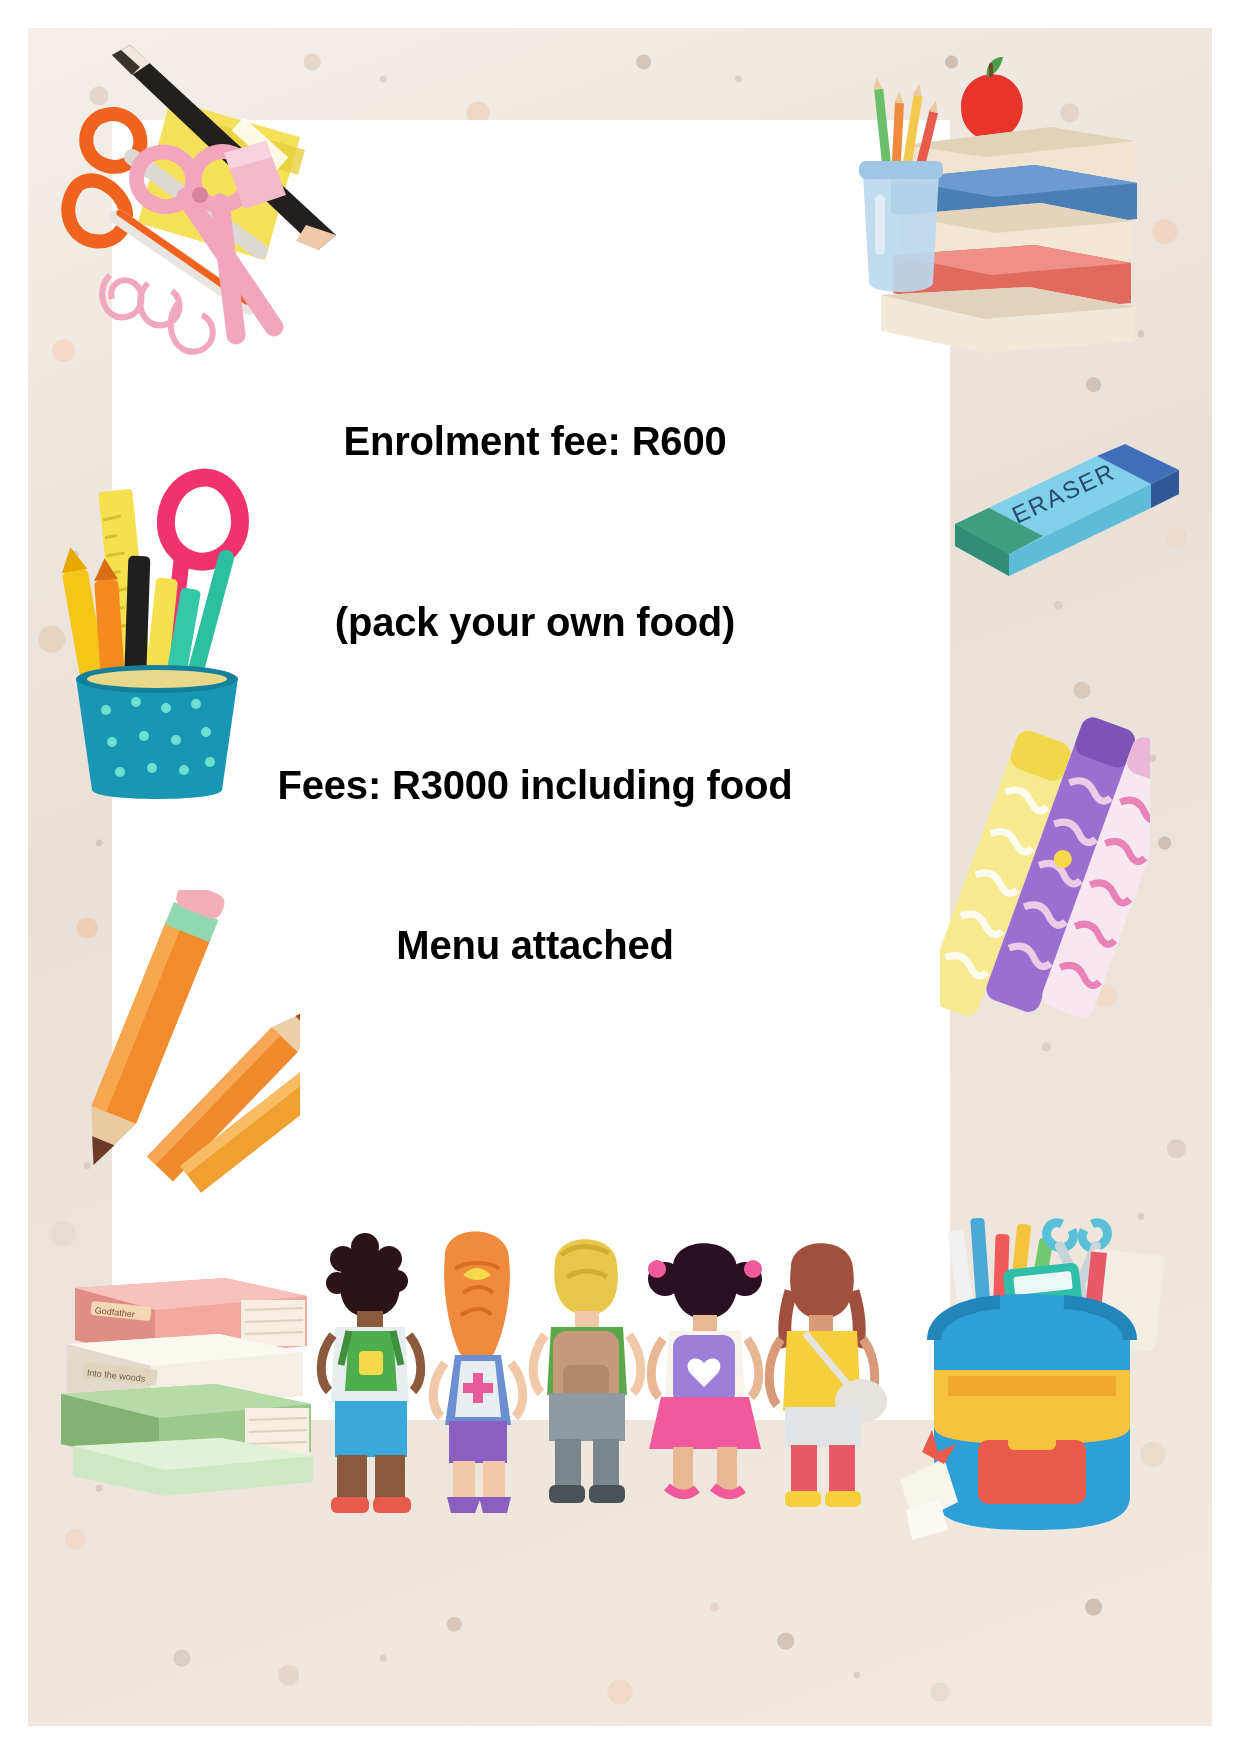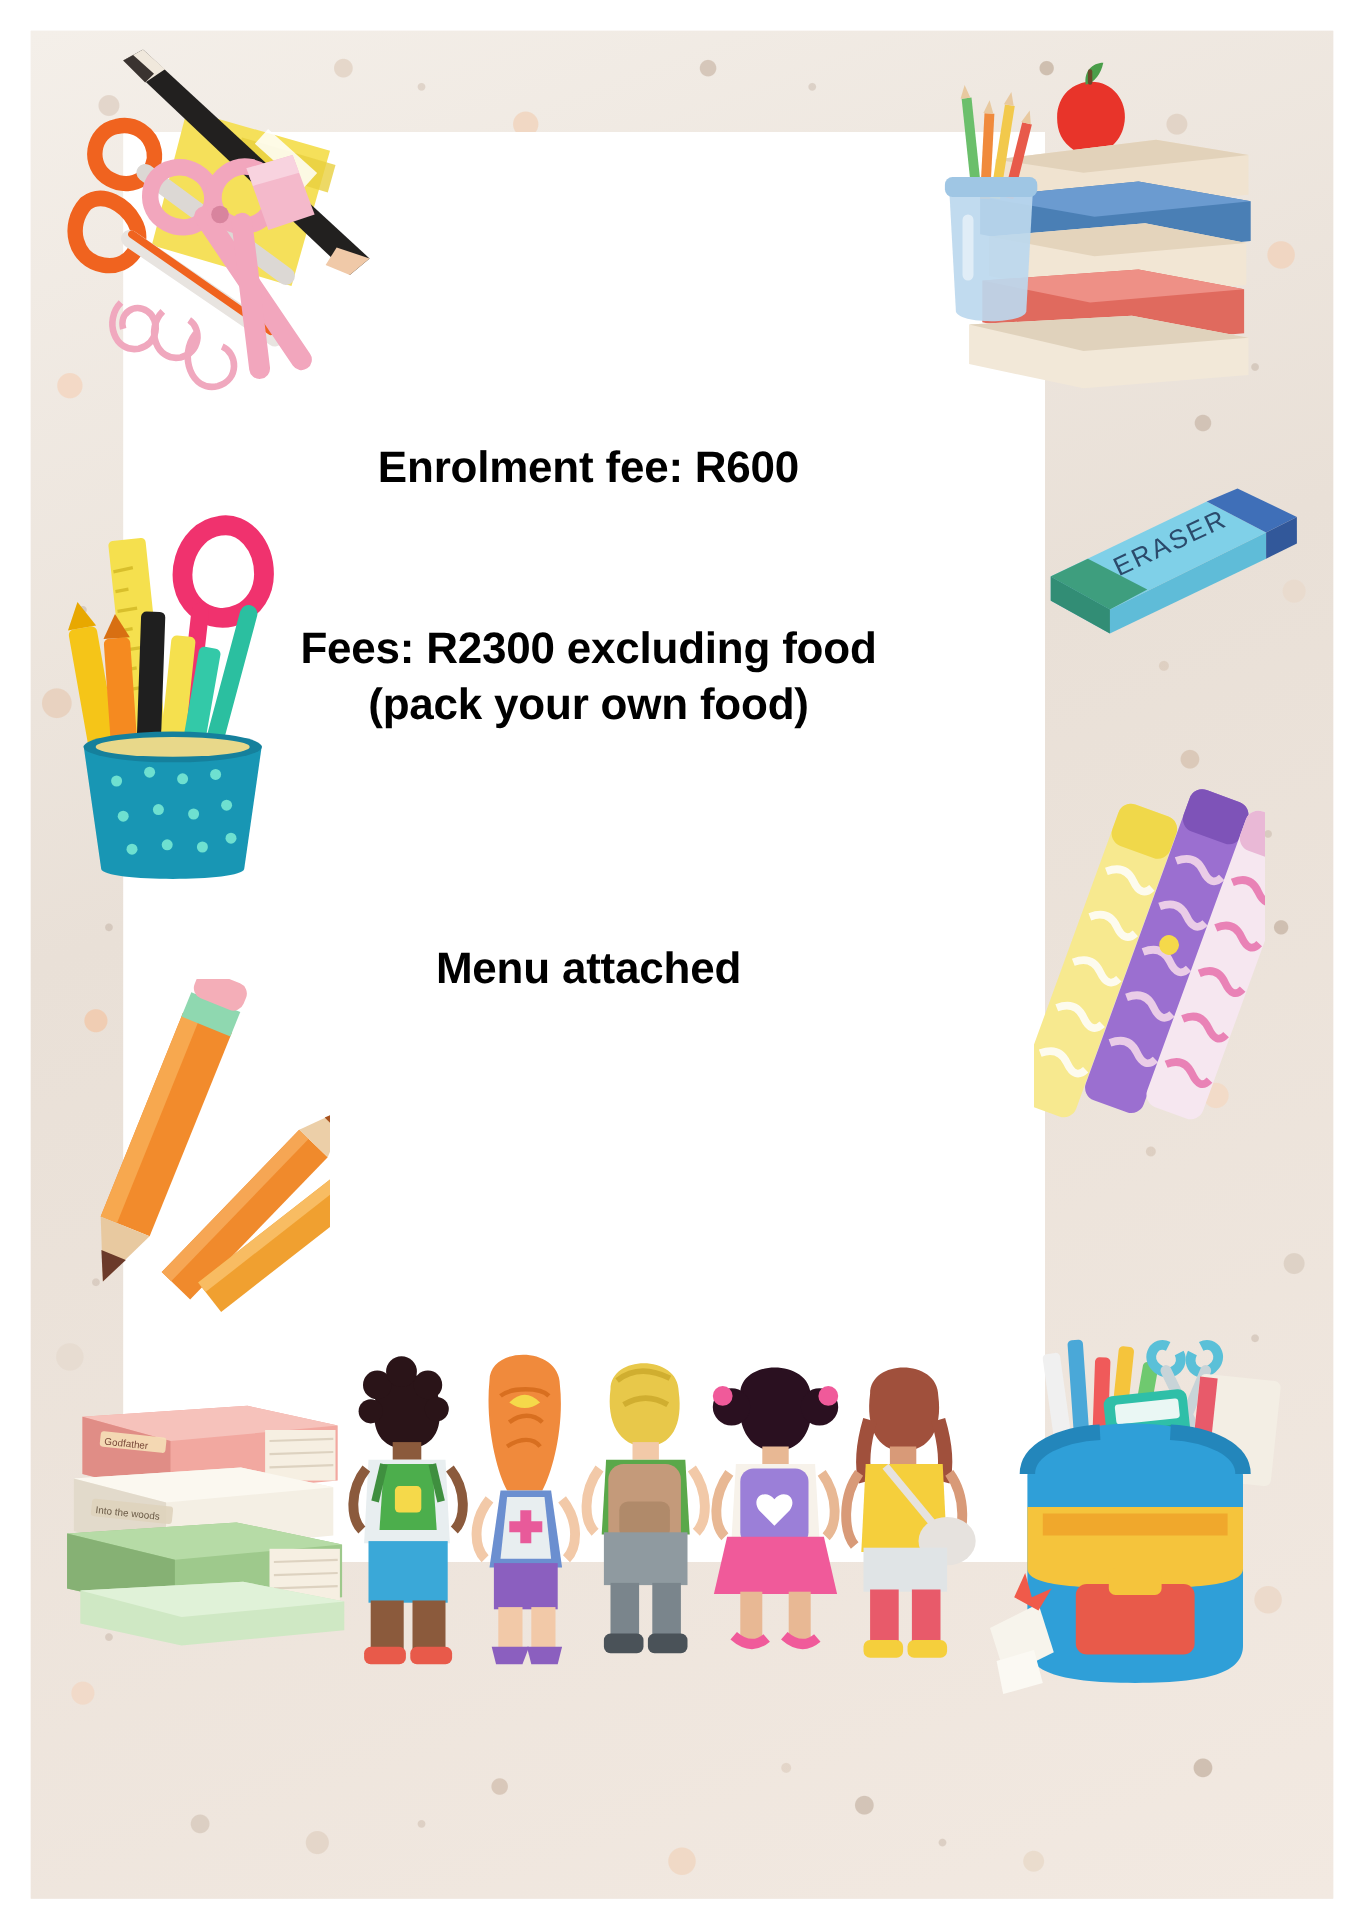--- a/index.html
+++ b/index.html
@@ -110,20 +110,21 @@
     width: 770px;
     text-align: center;
     z-index: 40;
   }
   .fee-line {
     font-size: 40px;
     font-weight: bold;
     color: #000000;
     line-height: 1.28;
     letter-spacing: -0.2px;
+    margin-top: 16px;
   }
   .gap-lg { height: 114px; }
   .gap-md { height: 96px; }
   .gap-sm { height: 92px; }
 
   
   .art { position: absolute; z-index: 30; }
 
   
   .art-top-left { left: 60px; top: 45px; }
@@ -561,20 +562,20 @@
         <polygon points="0,290 44,268 58,312 14,334" fill="#f7f4ec"></polygon>
         <polygon points="6,320 40,310 48,340 12,350" fill="#fbf9f3"></polygon>
         <path d="M22 262 l10 -22 l6 22 l18 -8 l-12 20" fill="#f05a4a"></path>
       </g>
     </svg>
   </div>
 
   <div class="text-block">
     <div class="fee-line">Enrolment fee: R600</div>
     <div class="gap-lg"></div>
-    <div class="fee-line">Fees: R2300 excluding food</div>
     <div class="fee-line">(pack your own food)</div>
     <div class="gap-md"></div>
+    <div class="fee-line">Fees: R3000 including food</div>
     <div class="gap-sm"></div>
     <div class="fee-line">Menu attached</div>
   </div>
 
 </div>
 
 </body></html>

